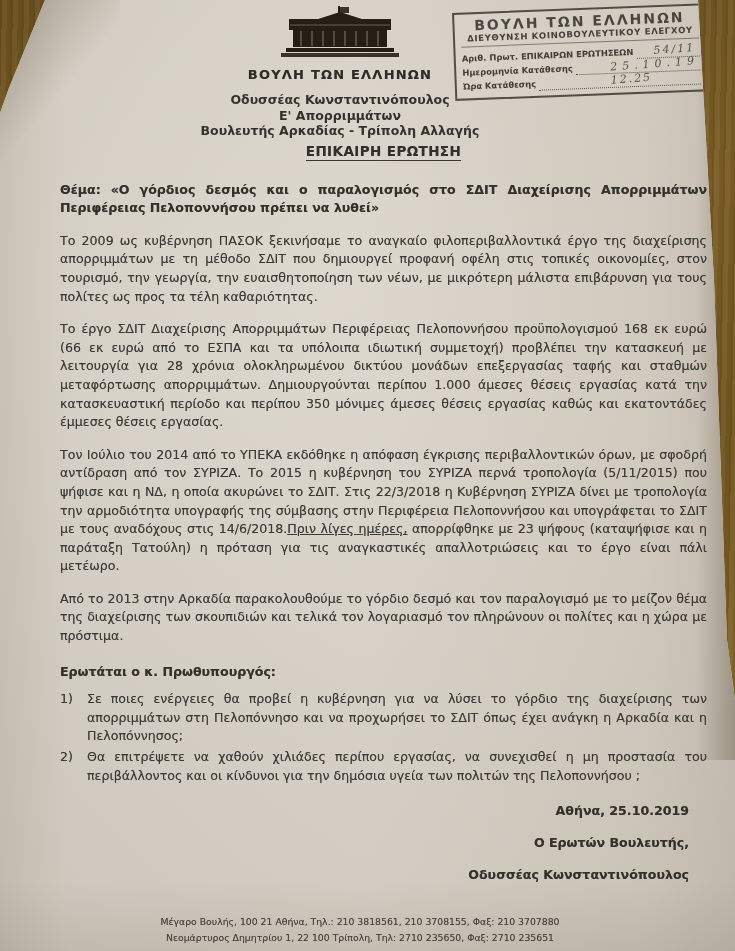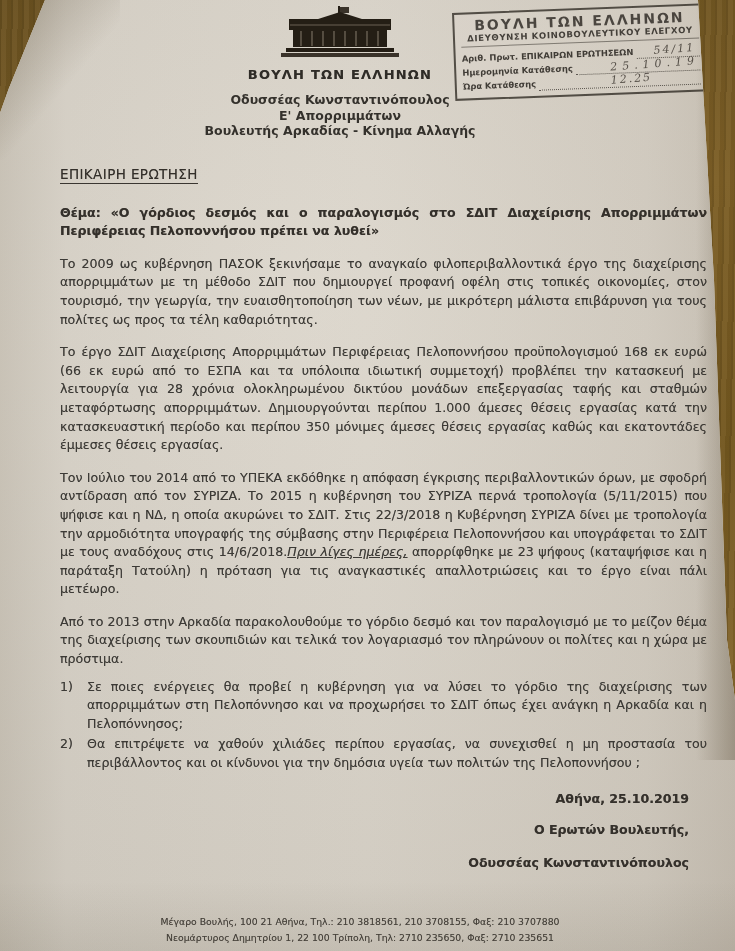--- a/index.html
+++ b/index.html
@@ -55,27 +55,27 @@
   .handwriting {
     position: absolute; bottom: 0; font-family: "DejaVu Serif", serif; font-style: italic;
     font-weight: normal; font-size: 11px; color: #47413a; letter-spacing: 2px; transform: rotate(-2deg); white-space: nowrap;
   }
   .hw-proto { right: 4px; }
   .hw-date { left: 34px; letter-spacing: 5px; }
   .hw-time { left: 72px; }
 
   
   .doc-body { position: absolute; top: 142px; left: 60px; width: 647px; font-size: 12.6px; line-height: 18.6px; }
-  .doc-title { font-size: 13.5px; font-weight: normal; letter-spacing: 0.4px; color: #332f2a; margin-top: 23px; }
+  .doc-title { text-align: center; font-size: 13.5px; font-weight: bold; letter-spacing: 0.4px; color: #332f2a; }
   .doc-title span { border-bottom: 1.6px solid #3a3631; padding-bottom: 1px; }
   .addr-block { margin-top: 20px; font-weight: bold; color: #34302b; }
   .subject-line { text-align: justify; }
   .salutation { margin-top: 12px; }
   .para { margin-top: 14px; text-align: justify; }
-  .u { text-decoration: underline; font-style: italic; }
+  .u { text-decoration: underline; }
   .question-intro { margin-top: 17px; font-weight: bold; color: #34302b; }
   .q-list { margin-top: 9px; }
   .q-item { display: flex; margin-top: 2px; }
   .q-num { width: 27px; flex: 0 0 27px; }
   .q-text { flex: 1; text-align: justify; }
   .sign-block { margin-top: 17px; text-align: right; padding-right: 18px; font-weight: bold; color: #34302b; }
   .sign-date { margin-top: 15px; }
   .sign-role { margin-top: 13px; }
   .sign-name { margin-top: 14px; }
 
@@ -110,21 +110,21 @@
               <line x1="75" y1="25" x2="75" y2="40"></line>
             <line x1="86" y1="25" x2="86" y2="40"></line>
               <line x1="97" y1="25" x2="97" y2="40"></line>
             <line x1="9" y1="19" x2="109" y2="19" stroke-width="1"></line>
           </g>
         </svg>
       </span>
       <div class="parliament-name ink">ΒΟΥΛΗ ΤΩΝ ΕΛΛΗΝΩΝ</div>
       <div class="member-line first">Οδυσσέας Κωνσταντινόπουλος</div>
       <div class="member-line">Ε' Απορριμμάτων</div>
-      <div class="member-line">Βουλευτής Αρκαδίας - Κίνημα Αλλαγής</div>
+      <div class="member-line">Βουλευτής Αρκαδίας - Τρίπολη Αλλαγής</div>
     </div>
 
     <div class="stamp">
       <div class="stamp-line1">ΒΟΥΛΗ ΤΩΝ ΕΛΛΗΝΩΝ</div>
       <div class="stamp-line2">ΔΙΕΥΘΥΝΣΗ ΚΟΙΝΟΒΟΥΛΕΥΤΙΚΟΥ ΕΛΕΓΧΟΥ</div>
       <div class="stamp-row">
         <span>Αριθ. Πρωτ. ΕΠΙΚΑΙΡΩΝ ΕΡΩΤΗΣΕΩΝ</span>
         <span class="stamp-dots">
           <span class="handwriting hw-proto">54/11</span>
         </span>
@@ -154,20 +154,21 @@
 
 
       <p class="para">Το 2009 ως κυβέρνηση ΠΑΣΟΚ ξεκινήσαμε το αναγκαίο φιλοπεριβαλλοντικά έργο της διαχείρισης απορριμμάτων με τη μέθοδο ΣΔΙΤ που δημιουργεί προφανή οφέλη στις τοπικές οικονομίες, στον τουρισμό, την γεωργία, την ευαισθητοποίηση των νέων, με μικρότερη μάλιστα επιβάρυνση για τους πολίτες ως προς τα τέλη καθαριότητας.</p>
 
       <p class="para">Το έργο ΣΔΙΤ Διαχείρισης Απορριμμάτων Περιφέρειας Πελοποννήσου προϋπολογισμού 168 εκ ευρώ (66 εκ ευρώ από το ΕΣΠΑ και τα υπόλοιπα ιδιωτική συμμετοχή) προβλέπει την κατασκευή με λειτουργία για 28 χρόνια ολοκληρωμένου δικτύου μονάδων επεξεργασίας ταφής και σταθμών μεταφόρτωσης απορριμμάτων. Δημιουργούνται περίπου 1.000 άμεσες θέσεις εργασίας κατά την κατασκευαστική περίοδο και περίπου 350 μόνιμες άμεσες θέσεις εργασίας καθώς και εκατοντάδες έμμεσες θέσεις εργασίας.</p>
 
       <p class="para"><span>Τον Ιούλιο του 2014 από το ΥΠΕΚΑ εκδόθηκε η απόφαση έγκρισης περιβαλλοντικών όρων, με σφοδρή αντίδραση από τον ΣΥΡΙΖΑ. Το 2015 η κυβέρνηση του ΣΥΡΙΖΑ περνά τροπολογία (5/11/2015) που ψήφισε και η ΝΔ, η οποία ακυρώνει το ΣΔΙΤ. Στις 22/3/2018 η Κυβέρνηση ΣΥΡΙΖΑ δίνει με τροπολογία την αρμοδιότητα υπογραφής της σύμβασης στην Περιφέρεια Πελοποννήσου και υπογράφεται το ΣΔΙΤ με τους αναδόχους στις 14/6/2018.</span><span class="u">Πριν λίγες ημέρες,</span><span> απορρίφθηκε με 23 ψήφους (καταψήφισε και η παράταξη Τατούλη) η πρόταση για τις αναγκαστικές απαλλοτριώσεις και το έργο είναι πάλι μετέωρο.</span></p>
 
       <p class="para">Από το 2013 στην Αρκαδία παρακολουθούμε το γόρδιο δεσμό και τον παραλογισμό με το μείζον θέμα της διαχείρισης των σκουπιδιών και τελικά τον λογαριασμό τον πληρώνουν οι πολίτες και η χώρα με πρόστιμα.</p>
 
+      <div class="question-intro">Ερωτάται ο κ. Πρωθυπουργός:</div>
 
       <div class="q-list">
         <div class="q-item">
           <span class="q-num">1)</span>
           <span class="q-text">Σε ποιες ενέργειες θα προβεί η κυβέρνηση για να λύσει το γόρδιο της διαχείρισης των απορριμμάτων στη Πελοπόννησο και να προχωρήσει το ΣΔΙΤ όπως έχει ανάγκη η Αρκαδία και η Πελοπόννησος;</span>
         </div>
         <div class="q-item">
           <span class="q-num">2)</span>
           <span class="q-text">Θα επιτρέψετε να χαθούν χιλιάδες περίπου εργασίας, να συνεχισθεί η μη προστασία του περιβάλλοντος και οι κίνδυνοι για την  δημόσια υγεία των πολιτών της Πελοποννήσου ;</span>
         </div>

